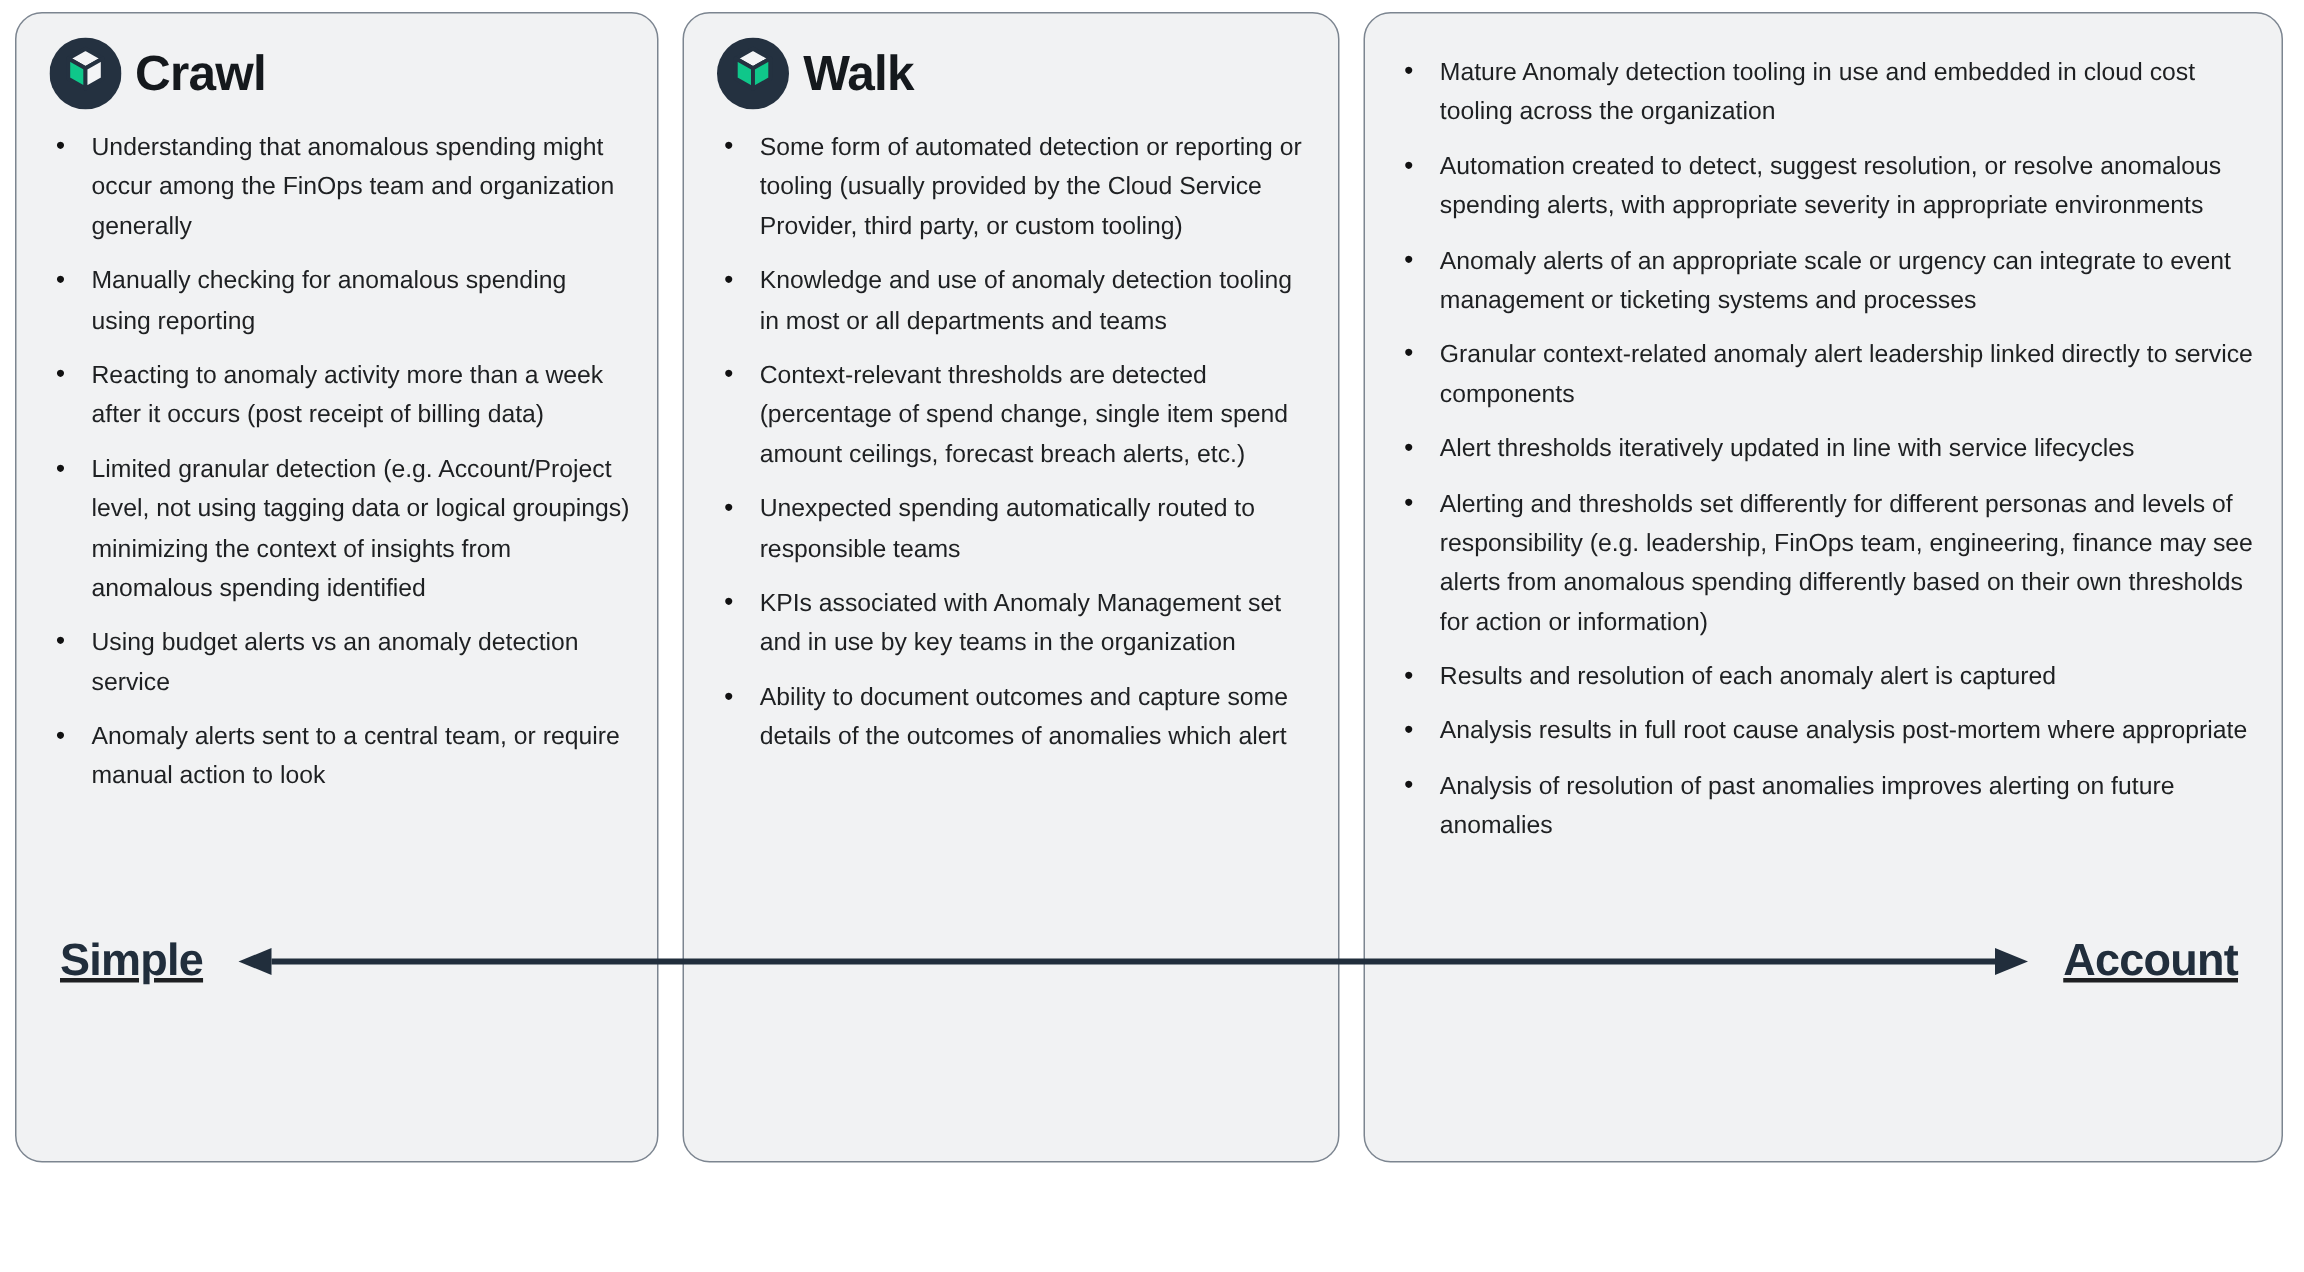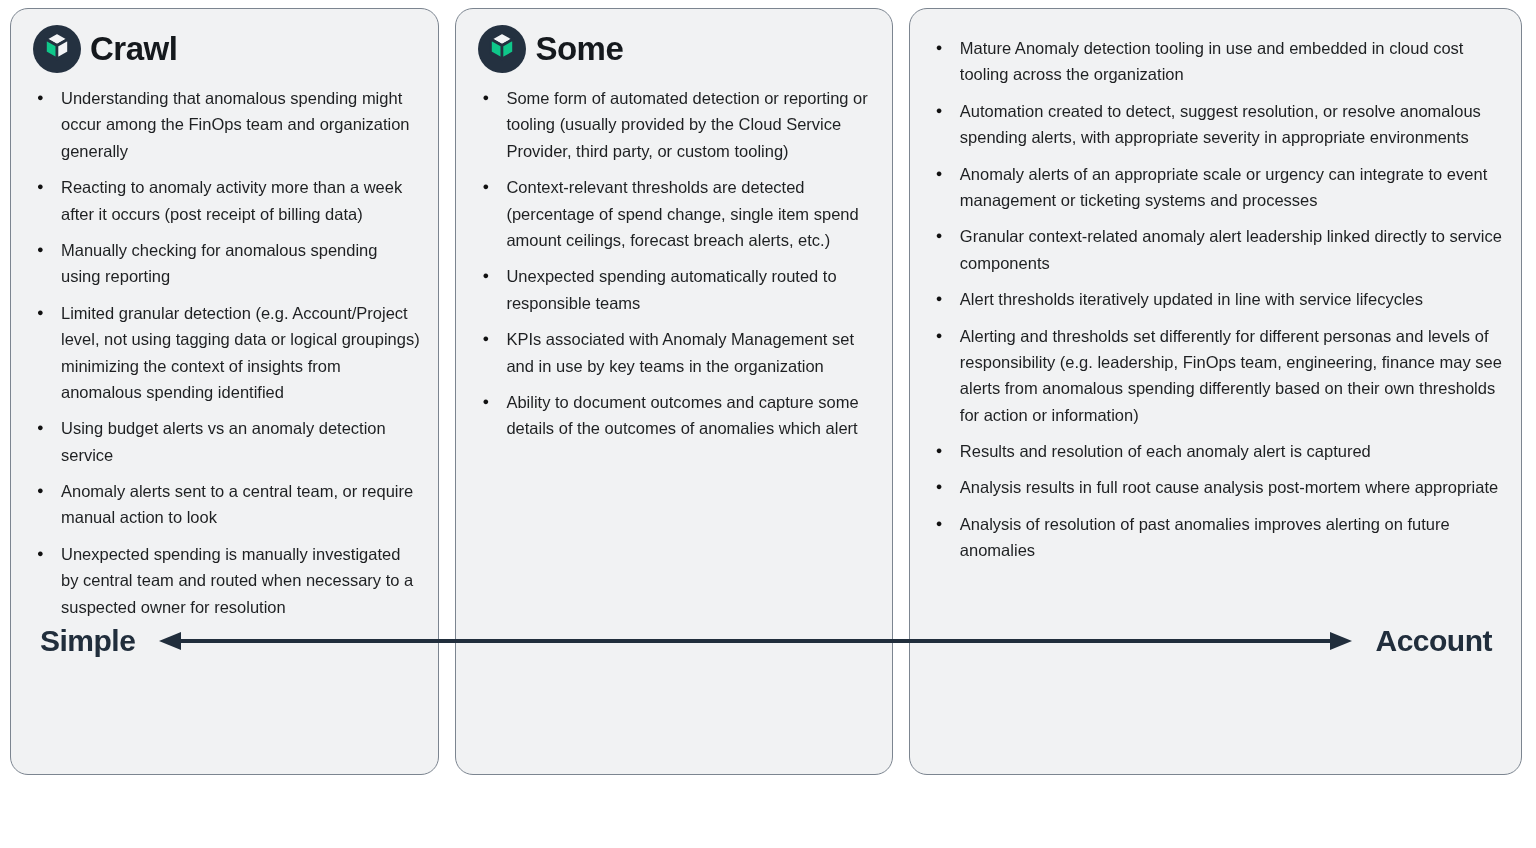--- a/index.html
+++ b/index.html
@@ -69,20 +69,21 @@
     top:7px;
     font-size:11px;
     line-height:1;
     color:#111;
   }
   .axis{
     display:flex;
     align-items:center;
     margin:16px 44px 0 40px;
     gap:24px;
+    text-decoration:underline;
   }
   .axis-label{
     font-size:30px;
     font-weight:700;
     letter-spacing:-0.5px;
     color:var(--arrow);
     white-space:nowrap;
   }
   .axis-arrow{
     flex:1;
@@ -117,41 +118,41 @@
       <svg class="cube" viewBox="0 0 48 48">
         <circle cx="24" cy="24" r="24" fill="var(--icon-navy)"></circle>
         <polygon points="24,7.5 35.5,14 24,20.5 12.5,14" stroke="var(--icon-navy)" stroke-width="2.6" stroke-linejoin="round" fill="#f3f4f6"></polygon>
         <polygon points="12.5,14 24,20.5 24,34 12.5,27.5" stroke="var(--icon-navy)" stroke-width="2.6" stroke-linejoin="round" fill="#0fc78a"></polygon>
         <polygon points="35.5,14 24,20.5 24,34 35.5,27.5" stroke="var(--icon-navy)" stroke-width="2.6" stroke-linejoin="round" fill="#f3f4f6"></polygon>
       </svg>
       <h2 class="card-title">Crawl</h2>
     </header>
     <ul class="bullets">
         <li>Understanding that anomalous spending might occur among the FinOps team and organization generally</li>
+        <li>Manually checking for anomalous spending using reporting</li>
         <li>Reacting to anomaly activity more than a week after it occurs (post receipt of billing data)</li>
-        <li>Manually checking for anomalous spending using reporting</li>
         <li>Limited granular detection (e.g. Account/Project level, not using tagging data or logical groupings) minimizing the context of insights from anomalous spending identified</li>
         <li>Using budget alerts vs an anomaly detection service</li>
         <li>Anomaly alerts sent to a central team, or require manual action to look</li>
-        <li>Unexpected spending is manually investigated by central team and routed when necessary to a suspected owner for resolution</li>
       </ul>
   </article>
 
   <article class="card card-md">
     <header class="card-header">
       <svg class="cube" viewBox="0 0 48 48">
         <circle cx="24" cy="24" r="24" fill="var(--icon-navy)"></circle>
         <polygon points="24,7.5 35.5,14 24,20.5 12.5,14" stroke="var(--icon-navy)" stroke-width="2.6" stroke-linejoin="round" fill="#f3f4f6"></polygon>
         <polygon points="12.5,14 24,20.5 24,34 12.5,27.5" stroke="var(--icon-navy)" stroke-width="2.6" stroke-linejoin="round" fill="#0fc78a"></polygon>
         <polygon points="35.5,14 24,20.5 24,34 35.5,27.5" stroke="var(--icon-navy)" stroke-width="2.6" stroke-linejoin="round" fill="#0fc78a"></polygon>
       </svg>
-      <h2 class="card-title">Some</h2>
+      <h2 class="card-title">Walk</h2>
     </header>
     <ul class="bullets">
         <li>Some form of automated detection or reporting or tooling (usually provided by the Cloud Service Provider, third party, or custom tooling)</li>
+        <li>Knowledge and use of anomaly detection tooling in most or all departments and teams</li>
         <li>Context-relevant thresholds are detected (percentage of spend change, single item spend amount ceilings, forecast breach alerts, etc.)</li>
         <li>Unexpected spending automatically routed to responsible teams</li>
         <li>KPIs associated with Anomaly Management set and in use by key teams in the organization</li>
         <li>Ability to document outcomes and capture some details of the outcomes of anomalies which alert</li>
       </ul>
   </article>
 
   <article class="card card-lg">
     <ul class="bullets">
         <li>Mature Anomaly detection tooling in use and embedded in cloud cost tooling across the organization</li>

